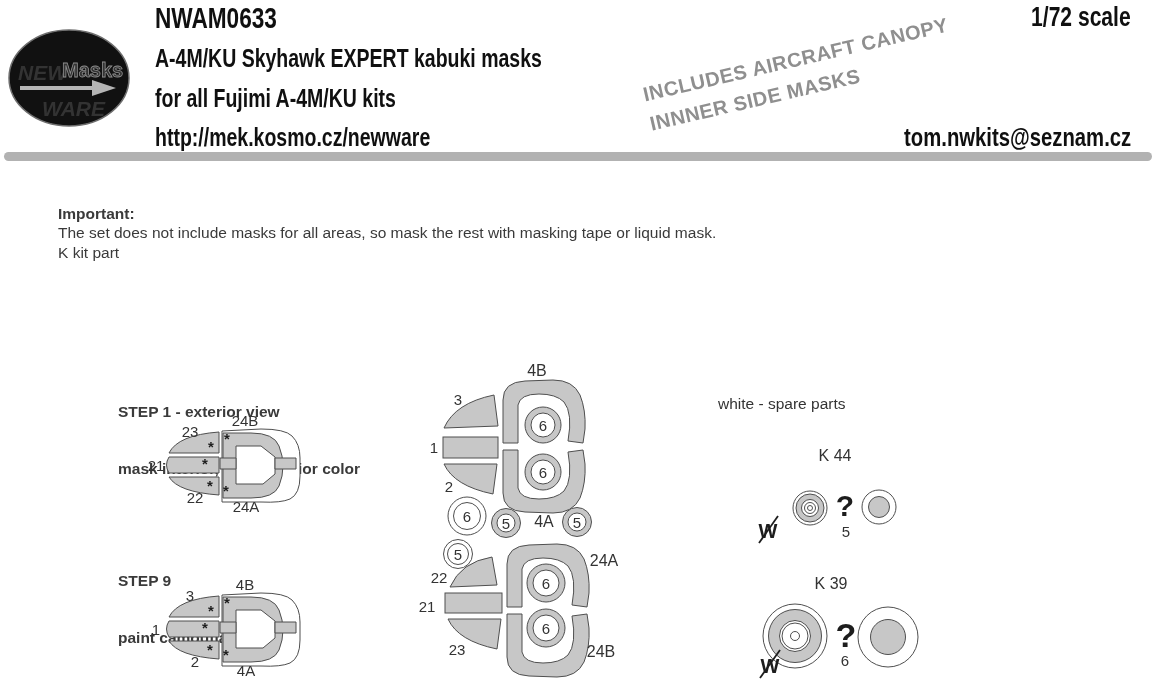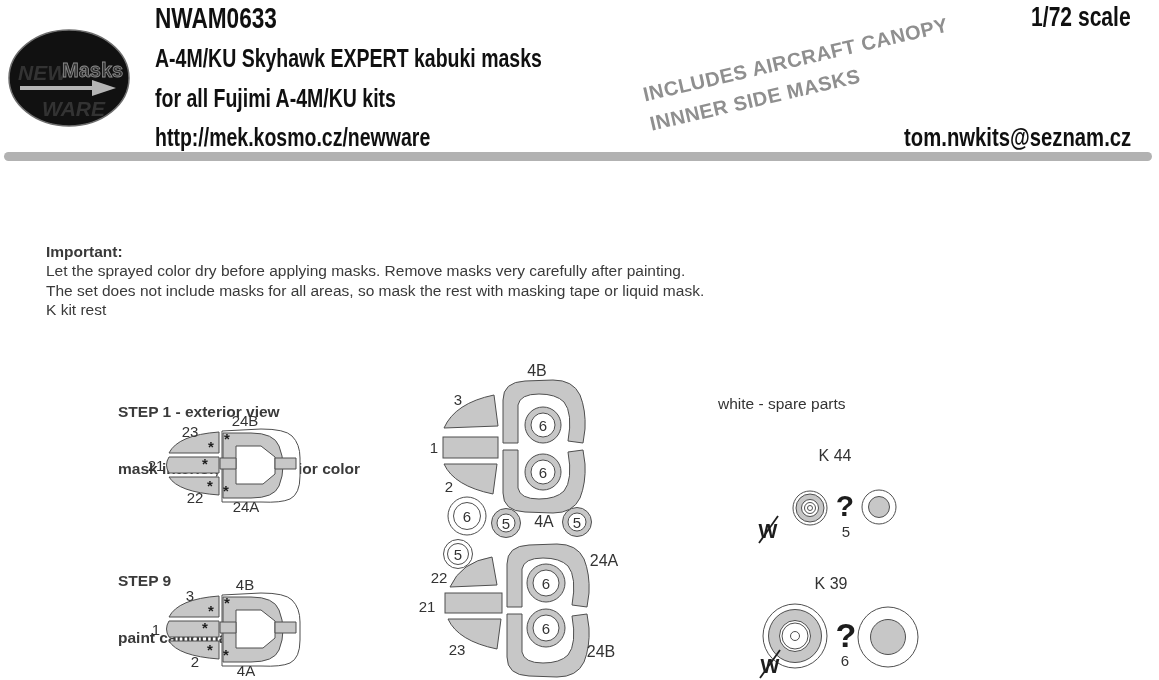--- a/index.html
+++ b/index.html
@@ -9,21 +9,21 @@
   
   .cond{position:absolute;font-weight:700;color:#101010;white-space:nowrap;
         transform:scaleX(0.78);transform-origin:left center;letter-spacing:0px;}
   .cond-r{position:absolute;font-weight:700;color:#101010;white-space:nowrap;
         transform:scaleX(0.78);transform-origin:right center;right:28px;}
   .note{position:absolute;left:640px;top:80px;color:#8f8f8f;font-weight:700;
         font-size:20px;line-height:30px;letter-spacing:0.5px;white-space:nowrap;
         transform:rotate(-13deg);transform-origin:left top;}
   .divider{position:absolute;left:4px;top:152px;width:1148px;height:9px;
         background:#b2b2b2;border-radius:5px;}
-  .ins{position:absolute;left:46px;top:204px;font-size:15.5px;line-height:19.3px;color:#3a3a3a;margin-top:38px;}
+  .ins{position:absolute;left:58px;top:204px;font-size:15.5px;line-height:19.3px;color:#3a3a3a;}
   .ins-line{white-space:pre-wrap;}
   .ins-head{font-weight:700;}
   .wmark{font-weight:700;position:relative;display:inline-block;padding:0 1px;color:#1d1d1d;}
   .wmark::after{content:"";position:absolute;left:-2px;right:-2px;top:46%;
         border-top:1.7px solid #1d1d1d;transform:rotate(-56deg);}
   .steptext{position:absolute;font-size:15.5px;line-height:19px;color:#3a3a3a;white-space:pre;font-weight:bold;}
   svg text{font-family:"Liberation Sans",sans-serif;fill:#333;}
   .shape{fill:#c7c7c7;stroke:#4f4f4f;stroke-width:1;}
   .whiteshape{fill:#ffffff;stroke:#4f4f4f;stroke-width:1;}
   .ringline{fill:none;stroke:#4f4f4f;stroke-width:1;}
@@ -58,23 +58,22 @@
 
   <div class="note">
     <div>INCLUDES AIRCRAFT CANOPY</div>
     <div>INNNER SIDE  MASKS</div>
   </div>
 
   <div class="divider"></div>
 
   <div class="ins">
     <div class="ins-line ins-head">Important:</div>
-    <div class="ins-line">Let the sprayed color dry before applying masks. Remove masks very carefully after painting.</div>
     <div class="ins-line">The set does not include masks for all areas, so mask the rest with masking tape or liquid mask.</div>
-    <div class="ins-line">K kit rest</div>
+    <div class="ins-line">K kit part</div>
   </div>
 
   <div class="steptext" style="left:118px;top:364px;">
     <div>STEP 1 - exterior view</div>
     <div>mask interior, paint interior color</div>
   </div>
 
   <svg class="abs" style="left:133px;top:406px;" width="175" height="112" viewBox="0 0 175 112">
     <path class="whiteshape" d="M 89,25 L 128,23 Q 152,23 159,30 Q 167,38 167,52 L 167,70 Q 167,88 157,93 Q 148,97 128,96 L 89,96 Z"></path>
     <path class="shape" d="M 90,27 L 118,27 Q 141,27 146,40 Q 150,50 150,60 Q 150,70 146,80 Q 141,92 118,92 L 90,92 Z"></path>

